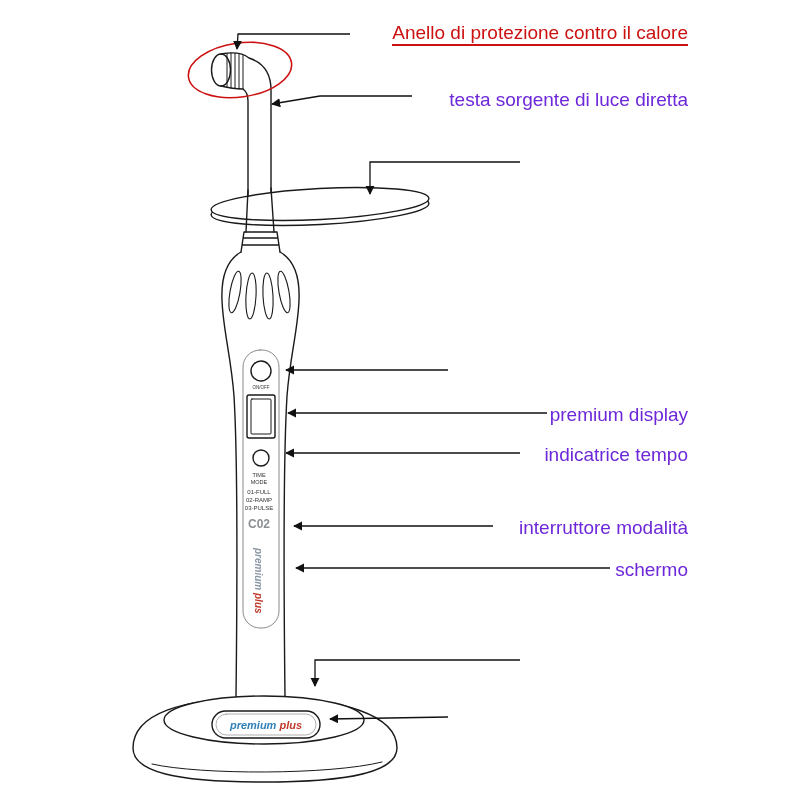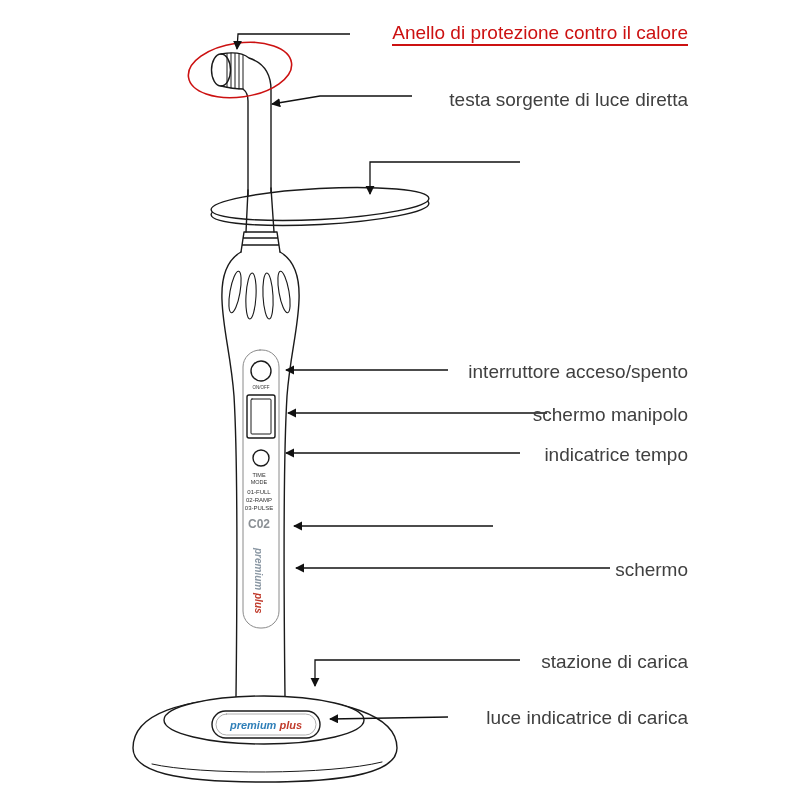--- a/index.html
+++ b/index.html
@@ -1,20 +1,20 @@
 <!DOCTYPE html>
 <html><head>
 <meta charset="utf-8">
 <style>
   html,body{margin:0;padding:0;background:#ffffff;}
   #canvas{position:relative;width:800px;height:800px;background:#fff;overflow:hidden;
           font-family:"Liberation Sans", sans-serif;}
   #art{position:absolute;left:0;top:0;}
   .label{position:absolute;right:112px;text-align:right;font-size:19px;line-height:22px;
-         color:#404040;white-space:nowrap;}
+         color:#6d28d9;white-space:nowrap;}
   .label.red{color:#cc1111;border-bottom:2px solid #cc1111;}
 </style>
 </head>
 <body>
 
 <div id="canvas">
 
   <svg id="art" width="800" height="800" viewBox="0 0 800 800">
     <defs>
       <marker id="arrow" viewBox="0 0 10 10" refX="9" refY="5" markerWidth="7" markerHeight="7" orient="auto-start-reverse">
@@ -99,20 +99,18 @@
       <path d="M520 453 L286 453"></path>
       <path d="M493 526 L294 526"></path>
       <path d="M610 568 L296 568"></path>
       <path d="M520 660 L315 660 L315 686"></path>
       <path d="M448 717 L330 719"></path>
     </g>
   </svg>
 
   <div class="label red" style="top:22px">Anello di protezione contro il calore</div>
   <div class="label" style="top:89px">testa sorgente di luce diretta</div>
-  <div class="label" style="top:361px">interruttore acceso/spento</div>
-  <div class="label" style="top:404px">schermo manipolo</div>
+  <div class="label" style="top:404px">premium display</div>
   <div class="label" style="top:444px">indicatrice tempo</div>
+  <div class="label" style="top:517px">interruttore modalità</div>
   <div class="label" style="top:559px">schermo</div>
-  <div class="label" style="top:651px">stazione di carica</div>
-  <div class="label" style="top:707px">luce indicatrice di carica</div>
 
 </div>
 
 </body></html>

